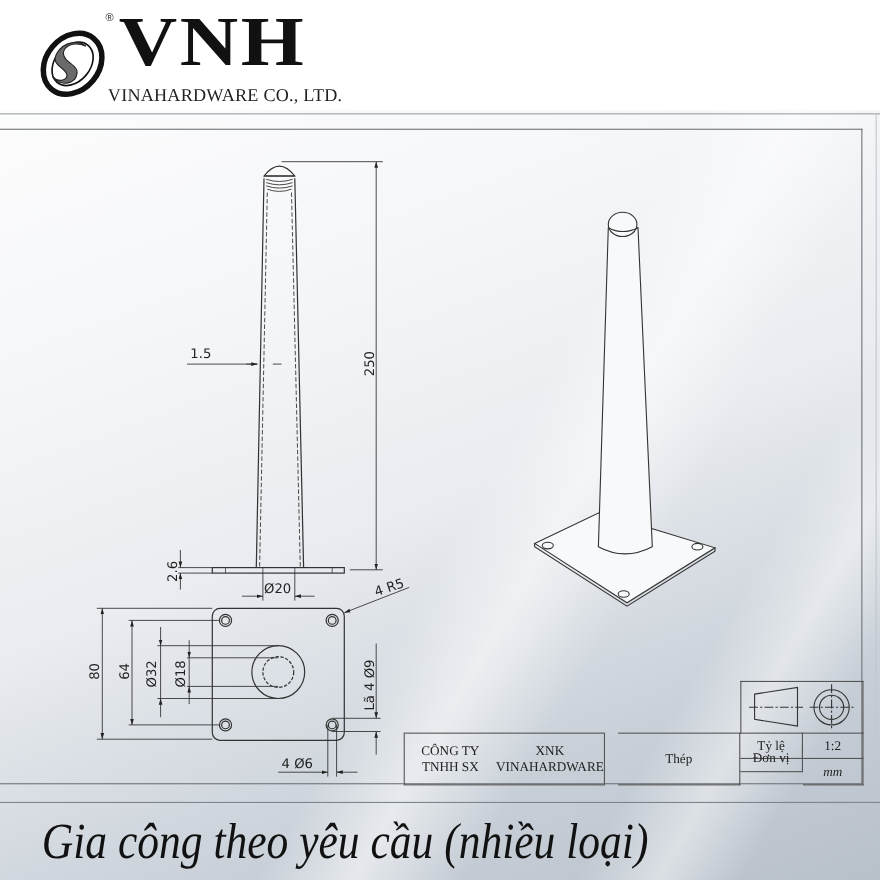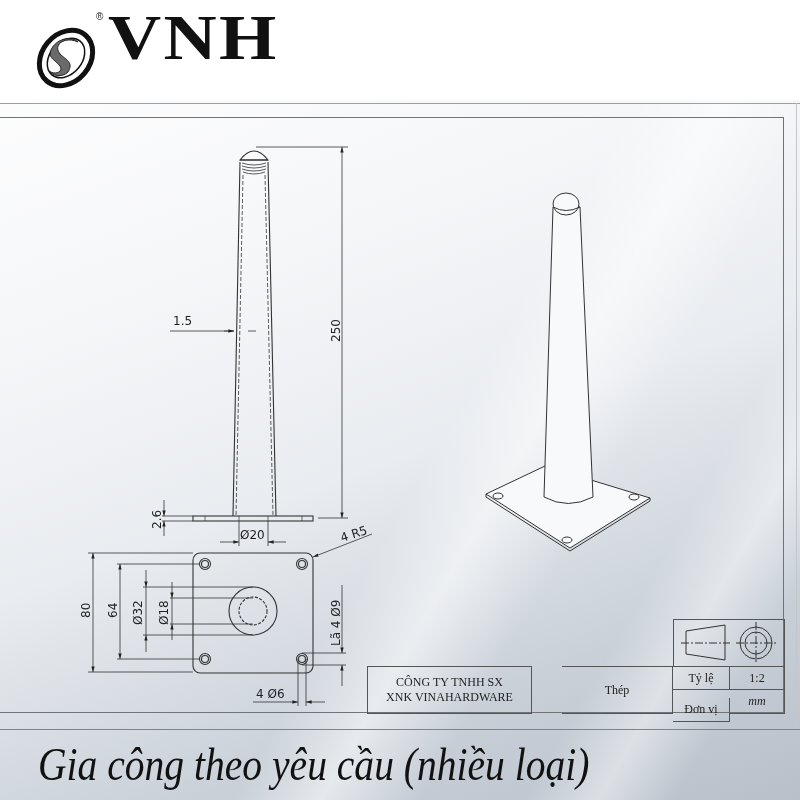--- a/index.html
+++ b/index.html
@@ -18,44 +18,45 @@
   .company { position:absolute; left:98px; top:77px; font-family:"Liberation Serif","DejaVu Serif",serif;
              font-size:16.5px; color:#222; letter-spacing:0.2px; }
   .outer-line-top { position:absolute; left:0; top:103px; width:800px; height:1px; background:#9aa0a6; }
   .frame { position:absolute; left:-2px; top:117px; width:786px; height:596px; border:1.5px solid #707478; box-sizing:border-box; border-left:none; }
   .outer-line-bottom { position:absolute; left:0; top:729px; width:800px; height:1px; background:#7e848b; }
   .outer-line-right { position:absolute; left:796px; top:103px; width:1px; height:627px; background:#c3c7cc; }
   svg.drawing { position:absolute; left:0; top:0; }
   .dim { font-family:"DejaVu Sans","Liberation Sans",sans-serif; font-size:12px; fill:#222; }
   .title-block { position:absolute; left:367px; top:666px; width:418px; height:48px; }
   .tb-cell { position:absolute; font-family:"Liberation Serif","DejaVu Serif",serif; font-size:12px; color:#222; text-align:center; display:flex; align-items:center; justify-content:center; box-sizing:border-box; }
-  .tb-company { left:0; top:0; width:165px; height:48px; border:1px solid #555; flex-direction:column; line-height:15px; }
+  .tb-company { left:0; top:0; width:183px; height:48px; border:1px solid #555; line-height:15px; }
   .tb-material { left:195px; top:0; width:111px; height:48px; border:1px solid #555; border-left:none; }
   .tb-l1 { left:306px; top:0; width:57px; height:24px; border:1px solid #555; border-left:none;text-align:center; }
   .tb-v1 { left:363px; top:0; width:55px; height:24px; border:1px solid #555; border-left:none; }
-  .tb-l2 { left:306px; top:32px; width:57px; height:24px; border:1px solid #555; border-left:none; border-top:none; }
+  .tb-l2 { left:306px; top:12px; width:57px; height:24px; border:1px solid #555; border-left:none; border-top:none; }
   .tb-v2 { left:363px; top:24px; width:55px; height:24px; border:1px solid #555; border-left:none; border-top:none;font-style:italic; }
   .proj-box { position:absolute; left:673px; top:619px; width:112px; height:48px; border:1px solid #555; border-bottom:none; box-sizing:border-box; }
   .caption { position:absolute; left:38px; top:738px; font-family:"Liberation Serif","DejaVu Serif",serif;
              font-style:italic; font-size:46px; color:#111; transform:scaleX(0.86); transform-origin:left; white-space:nowrap; }
 </style>
 </head>
 <body>
 
 <div class="bg"></div>
 <div class="bg-sheen"></div>
 
 <div class="header">
   <svg class="logo-mark" width="72" height="72" viewBox="0 0 72 72">
     <ellipse cx="36" cy="38" rx="30" ry="24" transform="rotate(-50 36 38)" fill="none" stroke="#111" stroke-width="5"></ellipse>
     <ellipse cx="36" cy="38" rx="22" ry="16" transform="rotate(-50 36 38)" fill="none" stroke="#111" stroke-width="1.5"></ellipse>
     <path d="M48 22 C36 16 22 24 30 34 C36 40 44 42 38 52 C32 58 22 56 18 50 C24 56 34 52 30 46 C26 40 16 38 22 28 C28 18 42 16 48 22 Z" fill="#6a6a6a" stroke="#222" stroke-width="1"></path>
   </svg>
   <span class="reg">®</span>
   <div class="brand">VNH</div>
+  <div class="company">VINAHARDWARE CO., LTD.</div>
 </div>
 
 <div class="outer-line-top"></div>
 <div class="outer-line-right"></div>
 <div class="frame"></div>
 <div class="outer-line-bottom"></div>
 
 <svg class="drawing" width="800" height="800" viewBox="0 0 800 800">
   <defs>
     <marker id="arr" viewBox="0 0 10 10" refX="10" refY="5" markerWidth="7" markerHeight="7" orient="auto-start-reverse">

